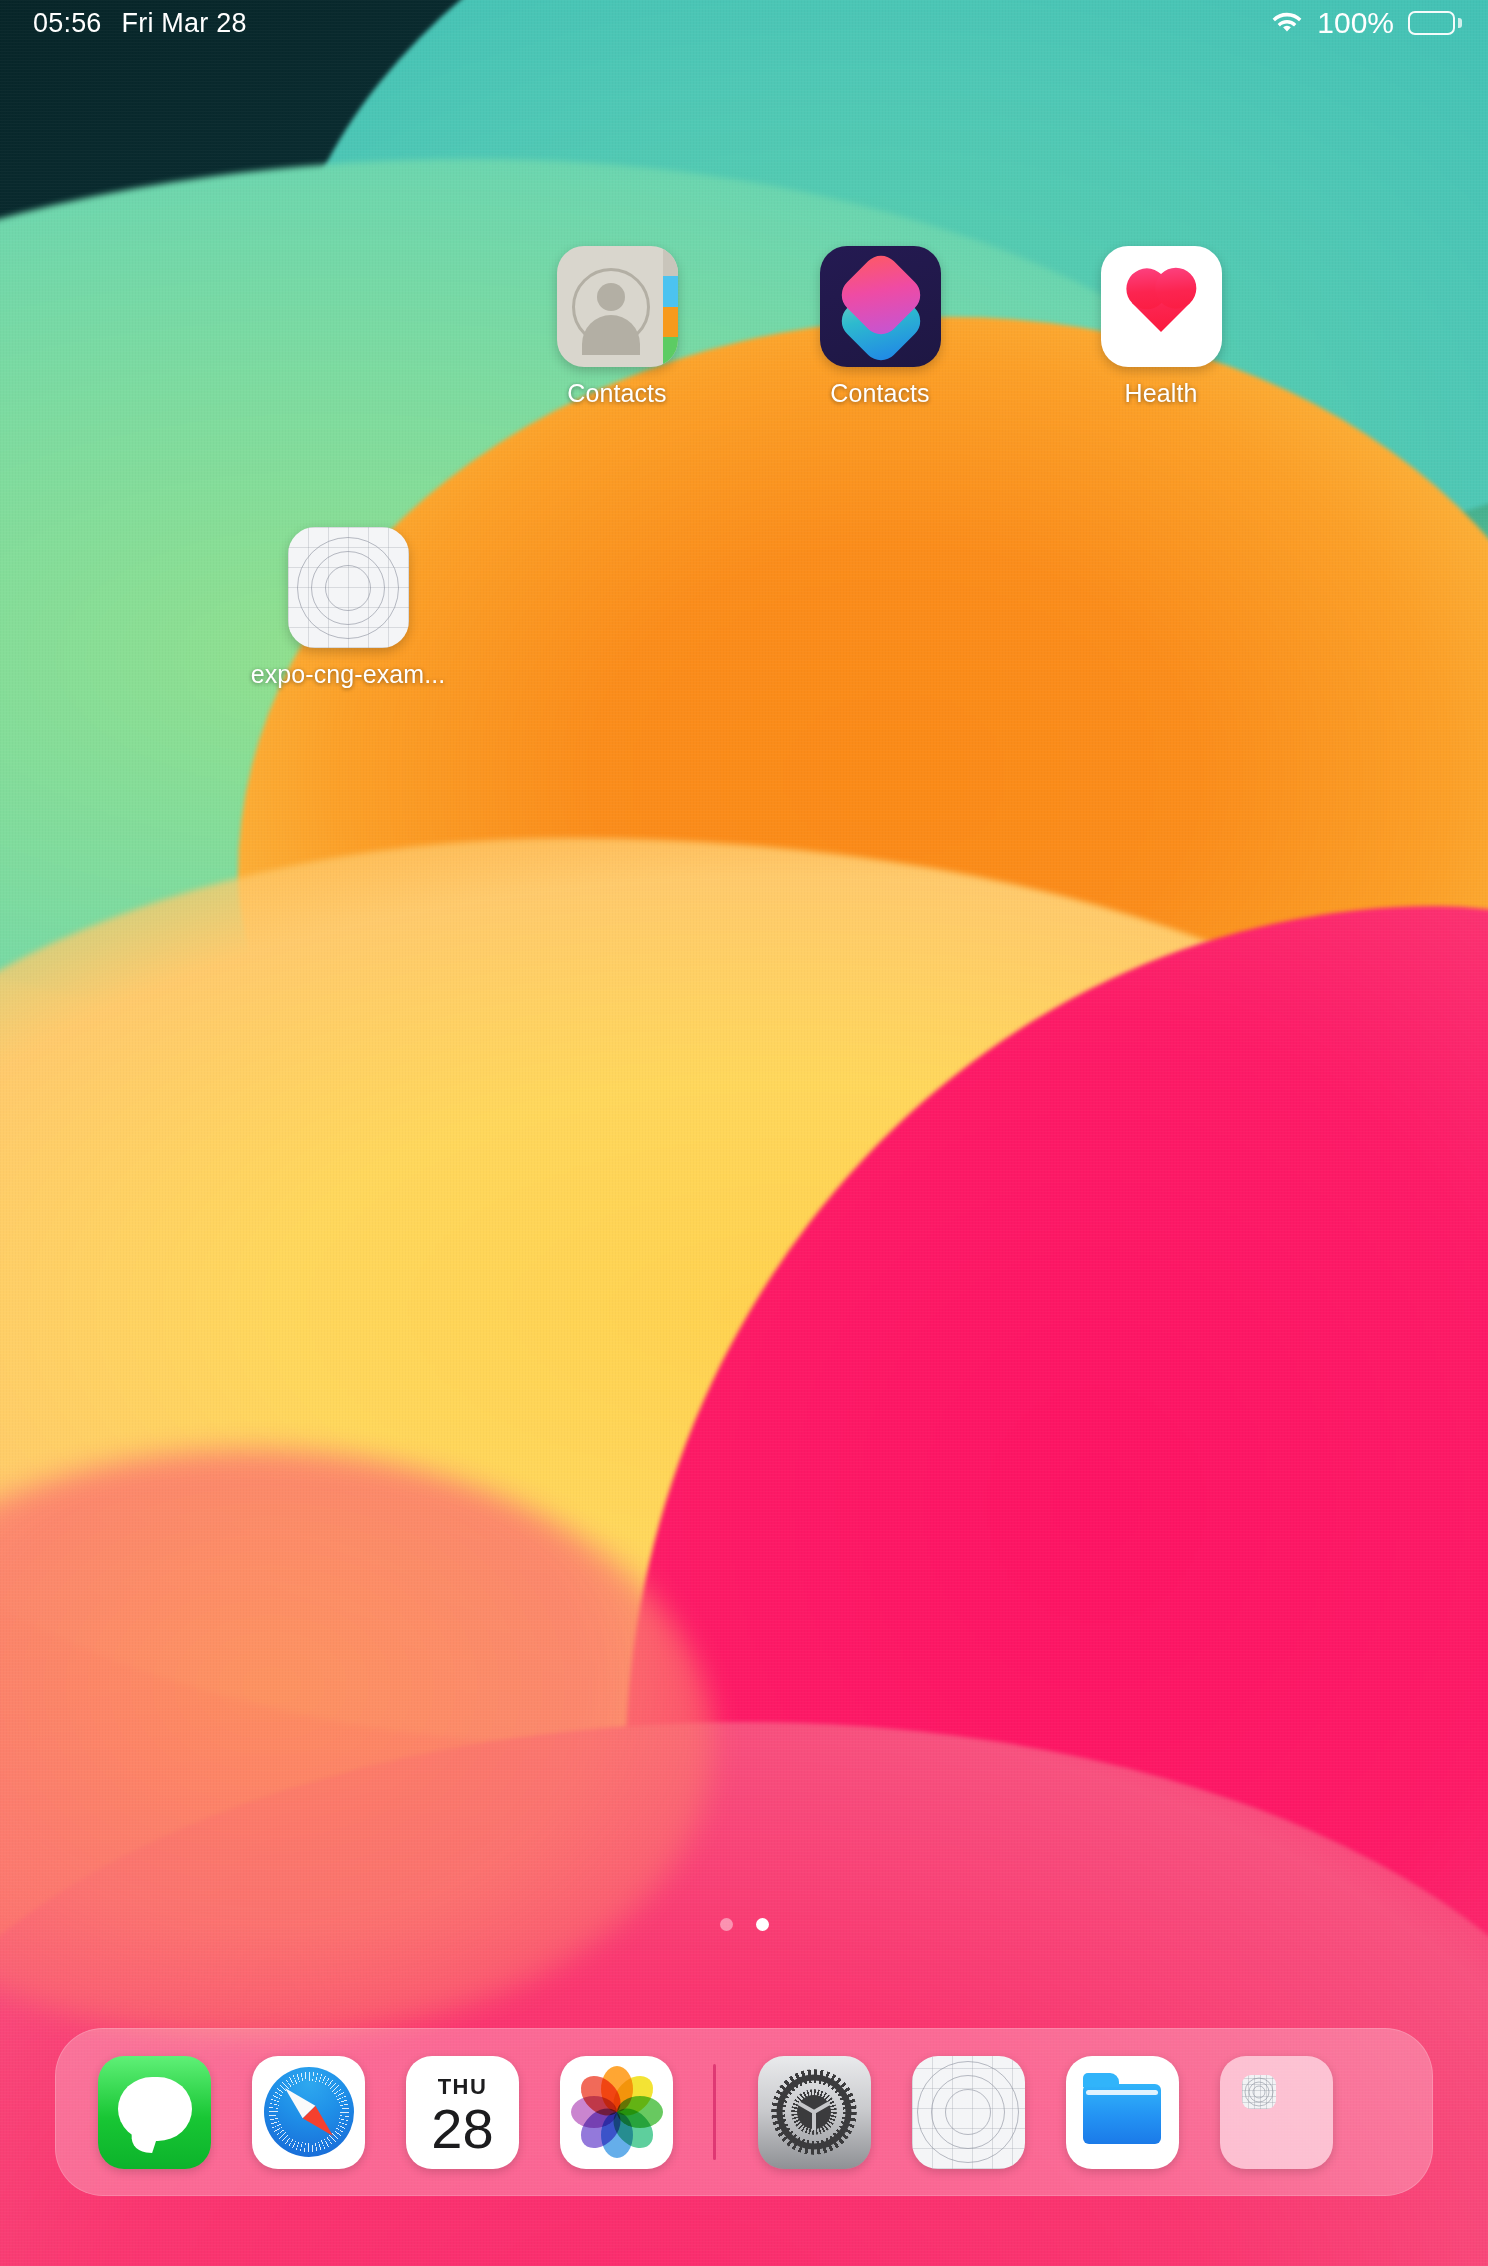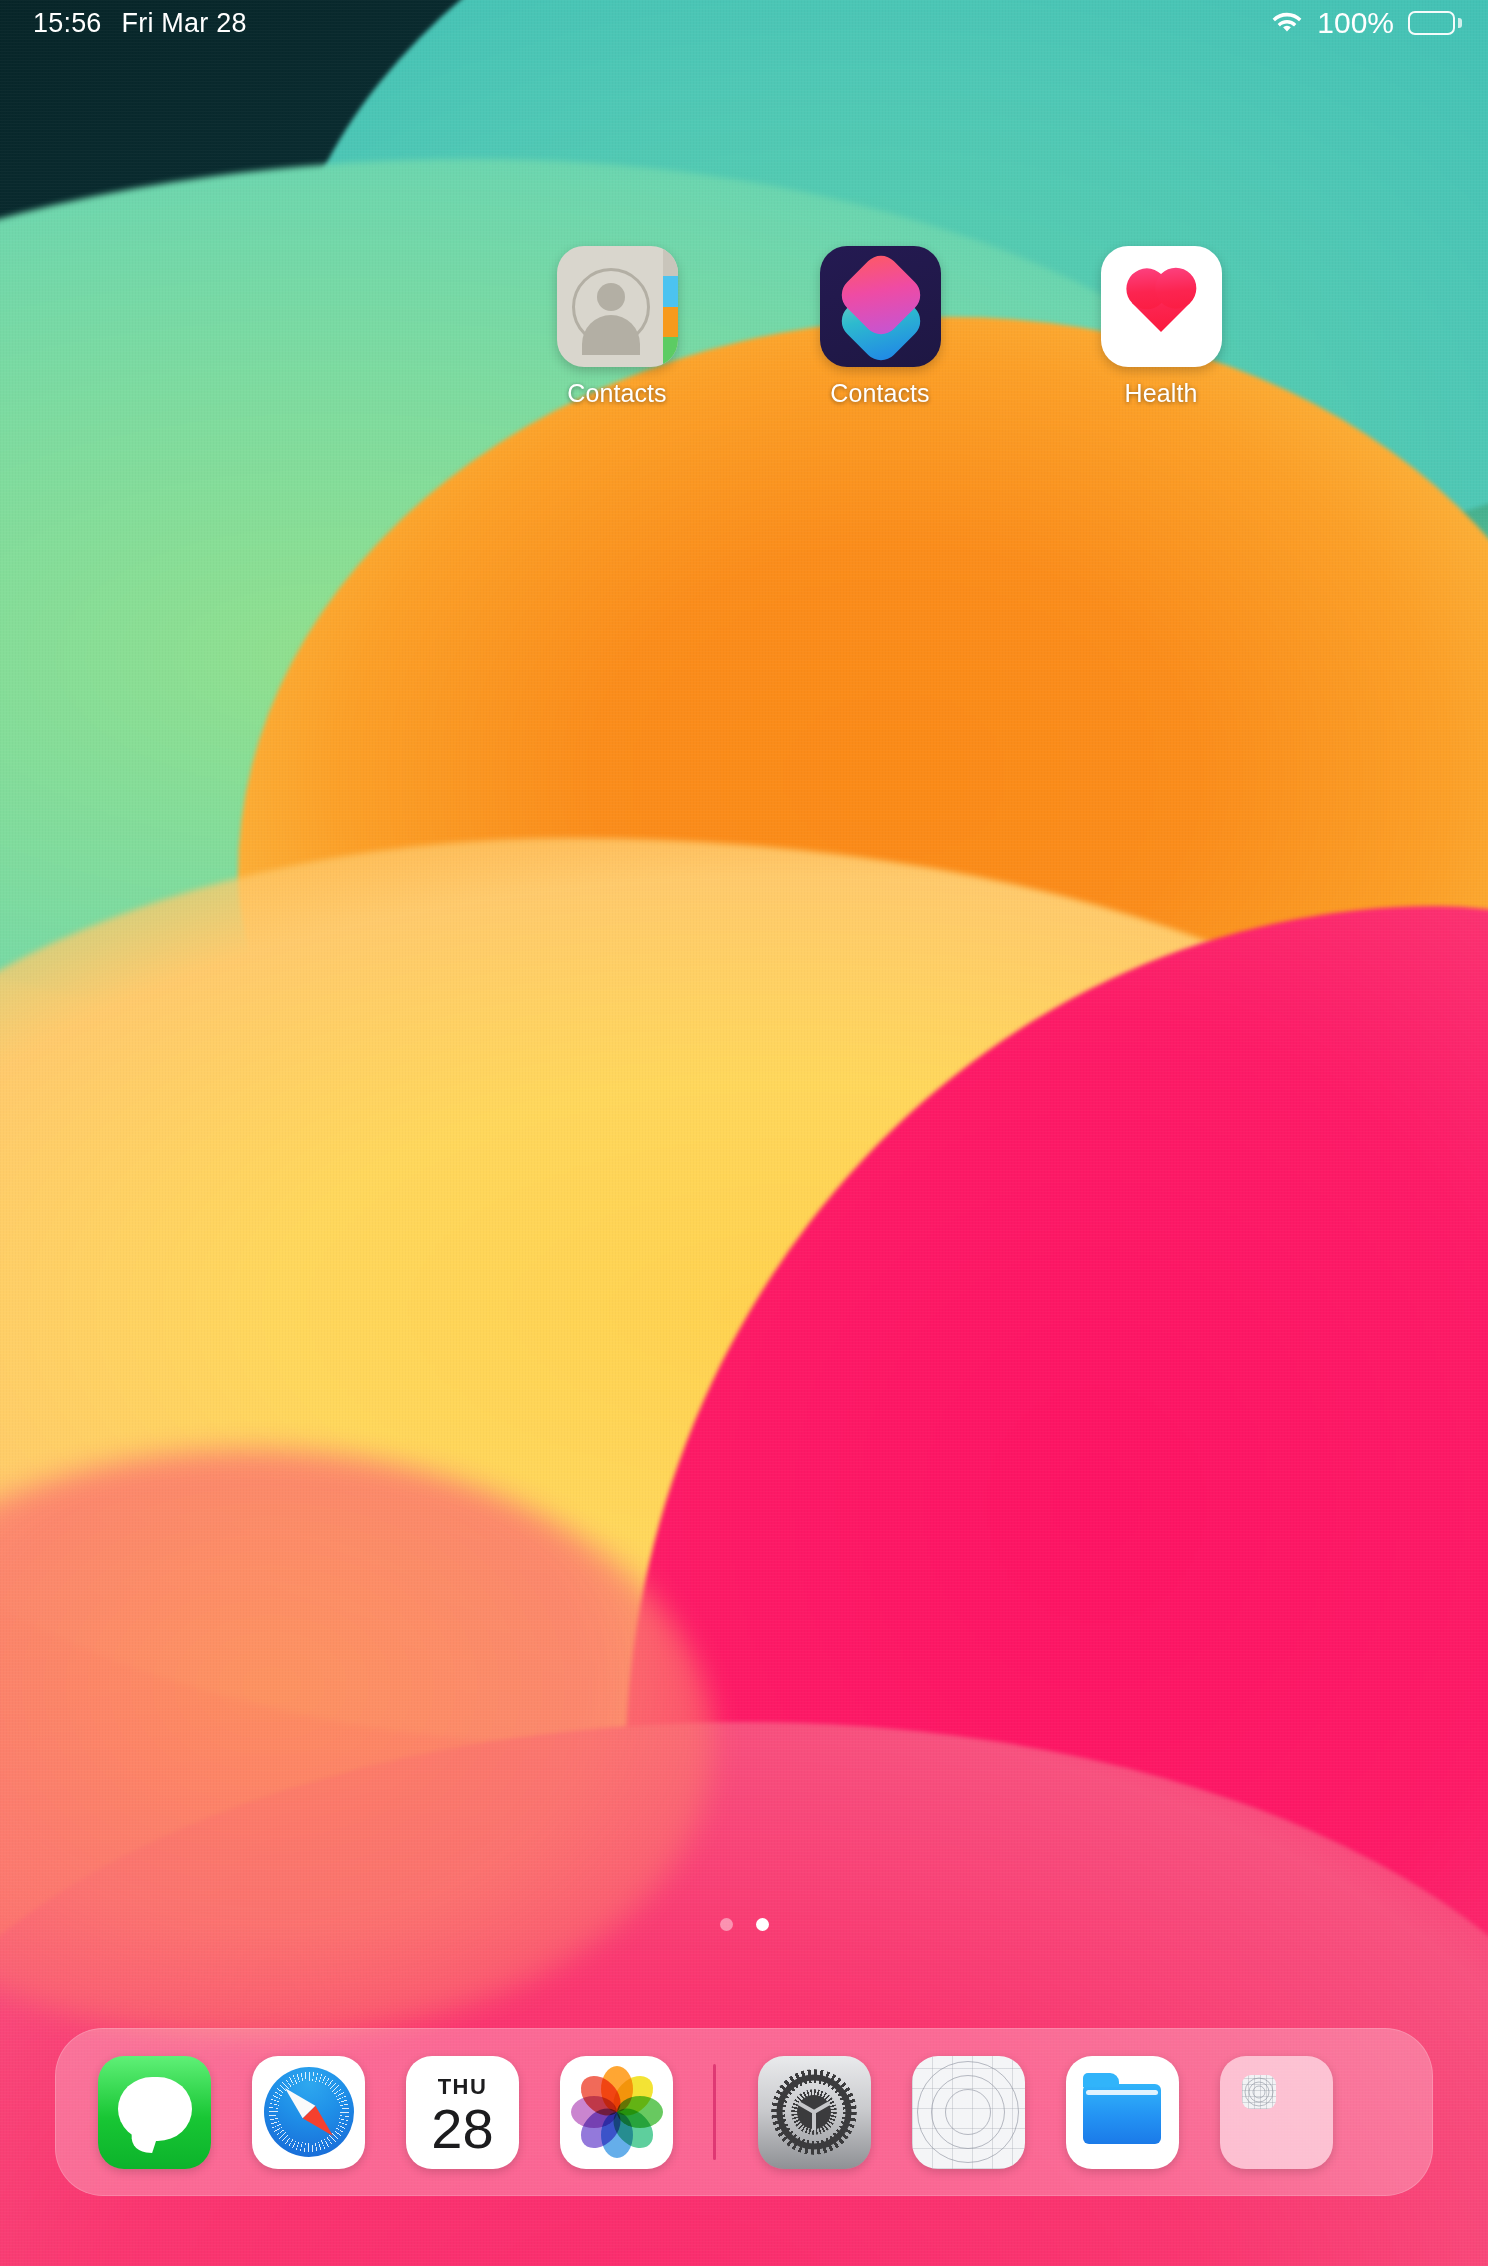--- a/index.html
+++ b/index.html
@@ -441,21 +441,21 @@
     <div class="wp-orange"></div>
     <div class="wp-yellow"></div>
     <div class="wp-pinkblob"></div>
     <div class="wp-pinkbottom"></div>
     <div class="wp-peach"></div>
     <div class="wp-grain"></div>
   </div>
 
   <div id="statusbar">
     <div class="sb-left">
-      <span class="sb-time">15:56</span>
+      <span class="sb-time">05:56</span>
       <span class="sb-date">Fri Mar 28</span>
     </div>
     <div class="sb-right">
       <span>
         <svg class="wifi-ico" viewBox="0 0 32 24" aria-hidden="true">
           <path d="M16 20.5 12.1 16.3a5.6 5.6 0 0 1 7.8 0Z" fill="#fff"></path>
           <path d="M16 12.6c-2.7 0-5.2 1.05-7.05 2.8l-2.3-2.45A13.5 13.5 0 0 1 16 9.1c3.6 0 6.9 1.4 9.35 3.85l-2.3 2.45A10.1 10.1 0 0 0 16 12.6Z" fill="#fff"></path>
           <path d="M16 5.4c-4.65 0-8.9 1.8-12.05 4.75L1.6 7.65A20.6 20.6 0 0 1 16 1.8c5.6 0 10.7 2.25 14.4 5.85l-2.35 2.5A17.2 17.2 0 0 0 16 5.4Z" fill="#fff"></path>
         </svg>
       </span>
@@ -495,20 +495,29 @@
       <div class="label">Contacts</div>
     </div>
 
     <div class="app" style="left:1081px; top:246px;align-items:center;">
       <div class="icon ic-health">
         <div class="heart"></div>
       </div>
       <div class="label">Health</div>
     </div>
 
+    <div class="app" style="left:243px; top:527px; width:210px;">
+      <div class="icon ic-expo">
+        <div class="expo-grid"></div>
+        <div class="expo-ring er1"></div>
+        <div class="expo-ring er2"></div>
+        <div class="expo-ring er3"></div>
+      </div>
+      <div class="label">expo-cng-exam...</div>
+    </div>
   </div>
 
   <div id="pagedots">
     <span class="pdot"></span>
     <span class="pdot active"></span>
   </div>
 
   <div id="dock">
 
     <div class="dock-group dock-left">

